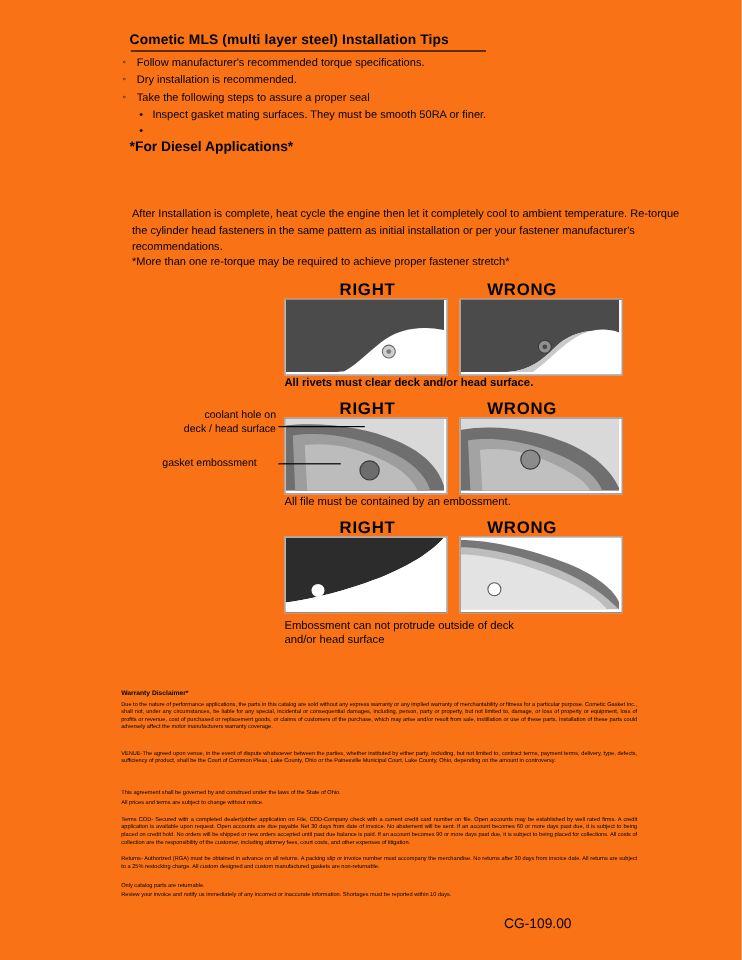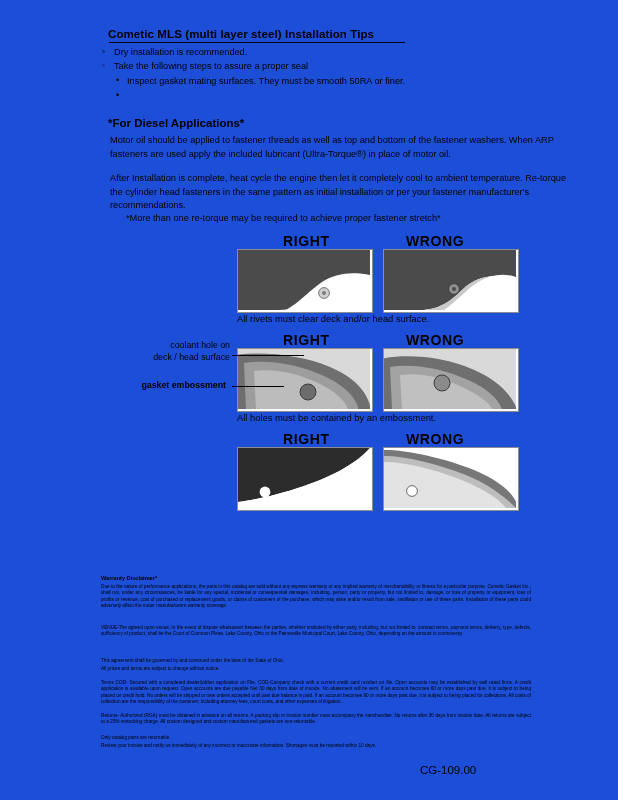--- a/index.html
+++ b/index.html
@@ -13,21 +13,21 @@
     position: relative;
     font-family: "Liberation Sans", sans-serif;
     color: #000000;
     overflow: hidden;
   }
   .page {
     position: absolute;
     left: 0; top: 0;
     width: 618px;
     height: 800px;
-    background: #1d4ed8;
+    background: #f97316;
   }
 
   
   .doc-title {
     position: absolute;
     left: 108px;
     top: 28px;
     font-size: 11.5px;
     font-weight: bold;
     letter-spacing: 0.1px;
@@ -81,21 +81,21 @@
   }
   .para {
     position: absolute;
     left: 110px;
     font-size: 9.2px;
     line-height: 13.6px;
     width: 470px;
   }
   .p1 { top: 134px; }
   .p2 { top: 172px; }
-  .p3 { top: 212px; margin-left: 16px; }
+  .p3 { top: 212px; }
 
   
   .fig-label {
     position: absolute;
     font-size: 14px;
     font-weight: bold;
     letter-spacing: 0.6px;
   }
   .panel {
     position: absolute;
@@ -156,40 +156,40 @@
 <body>
 
 <div class="page">
 
   <div class="doc-title">Cometic MLS (multi layer steel) Installation Tips</div>
   <div class="title-underline"></div>
 
   <div class="bullets">
     <div class="b-row">
       <span class="mark">◦</span>
+      <span>Follow manufacturer's recommended torque specifications.</span>
     </div>
     <div class="b-row">
       <span class="mark">◦</span>
       <span>Dry installation is recommended.</span>
     </div>
     <div class="b-row">
       <span class="mark">◦</span>
       <span>Take the following steps to assure a proper seal</span>
     </div>
     <div class="b-sub">
       <span class="mark">•</span>
       <span>Inspect gasket mating surfaces.  They must be smooth 50RA or finer.</span>
     </div>
     <div class="b-sub">
       <span class="mark">•</span>
     </div>
   </div>
 
   <div class="diesel-title">*For Diesel Applications*</div>
-  <div class="para p1">Motor oil should be applied to fastener threads as well as top and bottom of the fastener washers. When ARP fasteners are used apply the included lubricant (Ultra-Torque®) in place of motor oil.</div>
   <div class="para p2">After Installation is complete, heat cycle the engine then let it completely cool to ambient temperature. Re-torque the cylinder head fasteners in the same pattern as initial installation or per your fastener manufacturer's recommendations.</div>
   <div class="para p3">*More than one re-torque may be required to achieve proper fastener stretch*</div>
 
   <div class="fig-label" style="left:283px; top:233px;">RIGHT</div>
   <div class="fig-label" style="left:406px; top:233px;">WRONG</div>
 
   <div class="panel" style="left:237px; top:249px; width:134px; height:62px;">
     <svg width="132" height="60" viewBox="0 0 132 60">
       <rect x="0" y="0" width="132" height="60" fill="#ffffff"></rect>
       <path d="M0,0 L132,0 L132,26 C110,20 92,26 80,40 C70,52 58,60 40,60 L0,60 Z" fill="#4b4b4b"></path>
@@ -205,21 +205,21 @@
     <svg width="132" height="60" viewBox="0 0 132 60">
       <rect x="0" y="0" width="132" height="60" fill="#ffffff"></rect>
       <path d="M0,0 L132,0 L132,30 C112,22 92,26 78,40 C68,50 56,60 36,60 L0,60 Z" fill="#4b4b4b"></path>
       <path d="M36,60 C56,60 68,50 78,40 C92,26 112,22 132,30 L132,60 Z" fill="#c9c9c9"></path>
       <path d="M60,60 C74,50 84,38 96,31 C108,24 120,23 132,27 L132,60 Z" fill="#ffffff"></path>
       <circle cx="70" cy="39" r="5.4" fill="#8f8f8f" stroke="#3a3a3a" stroke-width="0.9"></circle>
       <circle cx="70" cy="39" r="2.0" fill="#4a4a4a"></circle>
     </svg>
   </div>
 
-  <div class="caption" style="left:237px; top:313px; width:360px;">All rivets must clear deck and/or head surface.</div>
+  <div class="caption" style="left:237px; top:313px; width:360px;font-weight:bold;">All rivets must clear deck and/or head surface.</div>
 
   <div class="fig-label" style="left:283px; top:332px;">RIGHT</div>
   <div class="fig-label" style="left:406px; top:332px;">WRONG</div>
 
   <div class="panel" style="left:237px; top:348px; width:134px; height:62px;">
     <svg width="132" height="60" viewBox="0 0 132 60">
       <rect x="0" y="0" width="132" height="60" fill="#ffffff"></rect>
       <path d="M0,0 L132,0 L132,60 L0,60 Z" fill="#d9d9d9"></path>
       <path d="M-4,6 C26,2 64,6 92,18 C116,28 128,42 132,56 L132,60 L0,60 L0,6 Z" fill="#6f6f6f"></path>
       <path d="M6,14 C32,10 62,16 86,27 C104,35 116,46 120,58 L120,60 L8,60 Z" fill="#9d9d9d"></path>
@@ -238,24 +238,24 @@
       <circle cx="58" cy="34" r="8" fill="#8b8b8b" stroke="#3c3c3c" stroke-width="1"></circle>
     </svg>
   </div>
 
   <div class="annot" style="left:112px; top:340px; width:118px;">
     <div>coolant hole on</div>
     <div>deck / head surface</div>
   </div>
   <div class="leader" style="left:232px; top:355px; width:72px;"></div>
 
-  <div class="annot" style="left:112px; top:380px; width:114px;font-weight:bold;">gasket embossment</div>
+  <div class="annot" style="left:100px; top:380px; width:114px;">gasket embossment</div>
   <div class="leader" style="left:232px; top:386px; width:52px;"></div>
 
-  <div class="caption" style="left:237px; top:412px; width:360px;">All holes must be contained by an embossment.</div>
+  <div class="caption" style="left:237px; top:412px; width:360px;">All file must be contained by an embossment.</div>
 
   <div class="fig-label" style="left:283px; top:431px;">RIGHT</div>
   <div class="fig-label" style="left:406px; top:431px;">WRONG</div>
 
   <div class="panel" style="left:237px; top:447px; width:134px; height:62px;">
     <svg width="132" height="60" viewBox="0 0 132 60">
       <rect x="0" y="0" width="132" height="60" fill="#ffffff"></rect>
       <path d="M0,0 L132,0 C120,14 96,28 66,38 C40,47 16,52 0,54 Z" fill="#2c2c2c"></path>
       <path d="M132,0 C120,14 96,28 66,38 C40,47 16,52 0,54 L0,60 L132,60 Z" fill="#ffffff"></path>
       <path d="M132,2 C118,16 94,30 64,40 C38,49 14,54 0,56 L0,60 L132,60 Z" fill="#ffffff"></path>
@@ -267,20 +267,24 @@
     <svg width="132" height="60" viewBox="0 0 132 60">
       <rect x="0" y="0" width="132" height="60" fill="#ffffff"></rect>
       <path d="M0,0 L132,0 C116,16 88,30 58,40 C34,48 14,52 0,54 Z" fill="#ffffff"></path>
       <path d="M0,6 C22,6 58,14 86,26 C110,36 126,48 132,58 L132,60 L0,60 Z" fill="#bdbdbd"></path>
       <path d="M0,2 C24,2 60,10 90,22 C114,32 128,44 132,54 L132,60 C120,48 104,36 82,27 C54,16 22,8 0,8 Z" fill="#777777"></path>
       <path d="M0,14 C22,14 54,22 80,33 C102,42 116,52 122,60 L0,60 Z" fill="#e3e3e3"></path>
       <circle cx="28" cy="43" r="5.4" fill="#ffffff" stroke="#5a5a5a" stroke-width="0.9"></circle>
     </svg>
   </div>
 
+  <div class="caption" style="left:237px; top:515px; width:370px;">
+    <div style="white-space: pre-line;">Embossment can not protrude outside of deck
+and/or head surface</div>
+  </div>
 
   <div class="warranty-title">Warranty Disclaimer*</div>
   <div class="warranty w1">Due to the nature of performance applications, the parts in this catalog are sold without any express warranty or any implied warranty of merchantability or fitness for a particular purpose.  Cometic Gasket Inc., shall not, under any circumstances, be liable for any special, incidental or consequential damages, including, person, party or property, but not limited to, damage, or loss of property or equipment, loss of profits or revenue, cost of purchased or replacement goods, or claims of customers of the purchase, which may arise and/or result from sale, instillation or use of these parts.  Installation of these parts could adversely affect the motor manufacturers warranty coverage.</div>
   <div class="warranty w2">VENUE-The agreed upon venue, in the event of dispute whatsoever between the parties, whether instituted by either party, including, but not limited to, contract terms, payment terms, delivery, type, defects, sufficiency of product, shall be the Court of Common Pleas, Lake County, Ohio or the Painesville Municipal Court, Lake County, Ohio, depending on the amount in controversy.</div>
   <div class="warranty w3">This agreement shall be governed by and construed under the laws of the State of Ohio.</div>
   <div class="warranty w4" style="top:666px;">All prices and terms are subject to change without notice.</div>
   <div class="warranty" style="top:680px;">Terms COD- Secured with a completed dealer/jobber application on File, COD-Company check with a current credit card number on file.  Open accounts may be established by well rated firms.  A credit application is available upon request.  Open accounts are due payable Net 30 days from date of invoice.  No abatement will be sent.  If an account becomes 60 or more days past due, it is subject to being placed on credit hold.  No orders will be shipped or new orders accepted until past due balance is paid.  If an account becomes 90 or more days past due, it is subject to being placed for collections.  All costs of collection are the responsibility of the customer, including attorney fees, court costs, and other expenses of litigation.</div>
   <div class="warranty" style="top:713px;">Returns- Authorized (RGA) must be obtained in advance on all returns.  A packing slip or invoice number must accompany the merchandise.  No returns after 30 days from invoice date.  All returns are subject to a 25% restocking charge.  All custom designed and custom manufactured gaskets are non-returnable.</div>
   <div class="warranty" style="top:735px;">Only catalog parts are returnable.</div>
   <div class="warranty" style="top:743px;">Review your invoice and notify us immediately of any incorrect or inaccurate information.  Shortages must be reported within 10 days.</div>

